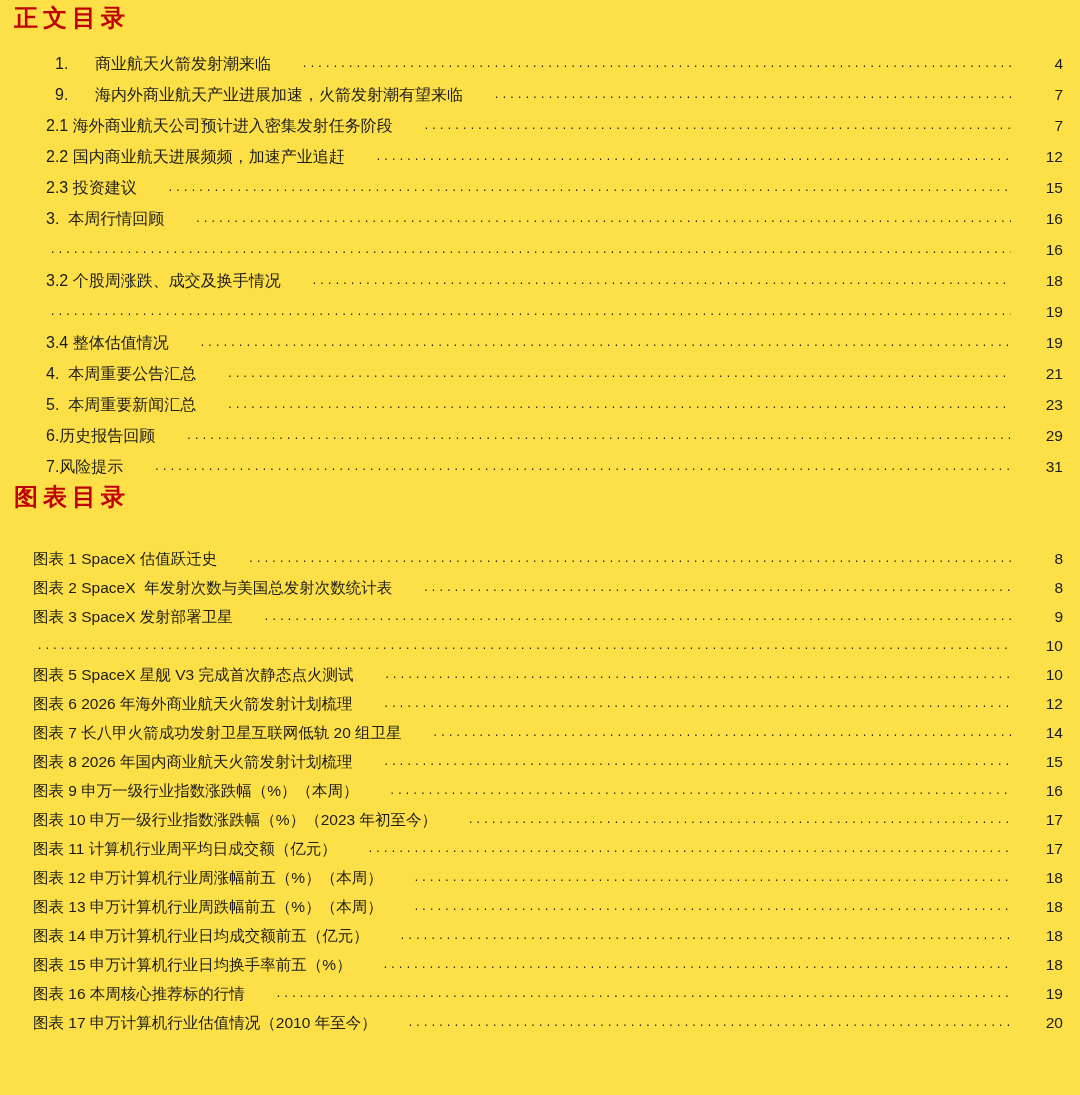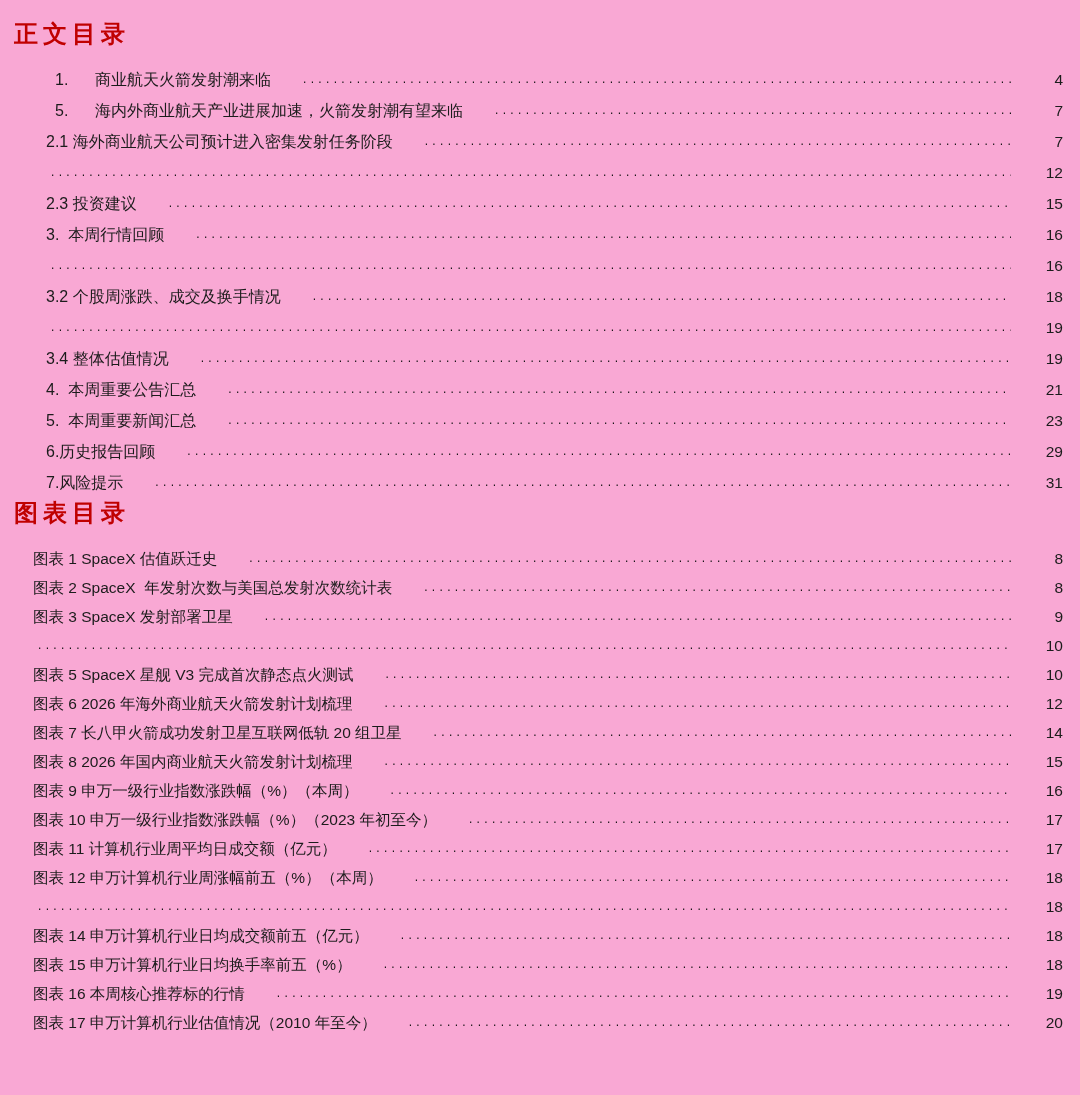--- a/index.html
+++ b/index.html
@@ -5,37 +5,37 @@
   * { box-sizing: border-box; }
   html, body { margin: 0; padding: 0; background: #ffffff; }
   body {
     width: 1080px; height: 1095px;
     font-family: "Liberation Sans", sans-serif;
     color: #1c1c1c;
     overflow: hidden;
   }
   .page {
     width: 1080px; height: 1095px;
-    padding: 19px 17px 0 14px;
-    background: #f9a8d4;
+    padding: 3px 17px 0 14px;
+    background: #fde047;
   }
   .toc-heading {
     font-family: "Liberation Serif", serif;
     font-size: 24px;
     font-weight: bold;
     letter-spacing: 5px;
     color: var(--accent, #c00000);
     line-height: 30px;
     margin: 0;
   }
   .toc-heading.figures { }
 
   .toc-list { margin-top: 15px; }
   .toc-list.main    { margin-left: 32px; margin-bottom: 0; }
-  .toc-list.figures { margin-left: 19px; margin-top: 16px; }
+  .toc-list.figures { margin-left: 19px; margin-top: 32px; }
 
   .toc-row {
     display: flex;
     align-items: flex-end;
     height: 31px;
     font-size: 16px;
     line-height: 31px;
     cursor: pointer;
     gap: 27px;
   }
@@ -68,30 +68,31 @@
 <div class="page">
   <div class="toc-heading">正文目录</div>
 
   <div class="toc-list main">
       <div class="toc-row indent-1">
         <span class="toc-label">1.      商业航天火箭发射潮来临</span>
         <span class="toc-dots">. . . . . . . . . . . . . . . . . . . . . . . . . . . . . . . . . . . . . . . . . . . . . . . . . . . . . . . . . . . . . . . . . . . . . . . . . . . . . . . . . . . . . . . . . . . . . . . . . . . . . . . . . . . . . . . . . . . . . . . . . . . . . . . . . . . . . . . . . . . . . . . . . . . . . . . . . . . . . . . . . . . . . . . . . . . . . . . . . . . . </span>
         <span class="toc-page">4</span>
       </div>
       <div class="toc-row indent-1">
-        <span class="toc-label">5.      海内外商业航天产业进展加速，火箭发射潮有望来临</span>
+        <span class="toc-label">9.      海内外商业航天产业进展加速，火箭发射潮有望来临</span>
         <span class="toc-dots">. . . . . . . . . . . . . . . . . . . . . . . . . . . . . . . . . . . . . . . . . . . . . . . . . . . . . . . . . . . . . . . . . . . . . . . . . . . . . . . . . . . . . . . . . . . . . . . . . . . . . . . . . . . . . . . . . . . . . . . . . . . . . . . . . . . . . . . . . . . . . . . . . . . . . . . . . . . . . . . . . . . . . . . . . . . . . . . . . . . . </span>
         <span class="toc-page">7</span>
       </div>
       <div class="toc-row">
         <span class="toc-label">2.1 海外商业航天公司预计进入密集发射任务阶段</span>
         <span class="toc-dots">. . . . . . . . . . . . . . . . . . . . . . . . . . . . . . . . . . . . . . . . . . . . . . . . . . . . . . . . . . . . . . . . . . . . . . . . . . . . . . . . . . . . . . . . . . . . . . . . . . . . . . . . . . . . . . . . . . . . . . . . . . . . . . . . . . . . . . . . . . . . . . . . . . . . . . . . . . . . . . . . . . . . . . . . . . . . . . . . . . . . </span>
         <span class="toc-page">7</span>
       </div>
       <div class="toc-row">
+        <span class="toc-label">2.2 国内商业航天进展频频，加速产业追赶</span>
         <span class="toc-dots">. . . . . . . . . . . . . . . . . . . . . . . . . . . . . . . . . . . . . . . . . . . . . . . . . . . . . . . . . . . . . . . . . . . . . . . . . . . . . . . . . . . . . . . . . . . . . . . . . . . . . . . . . . . . . . . . . . . . . . . . . . . . . . . . . . . . . . . . . . . . . . . . . . . . . . . . . . . . . . . . . . . . . . . . . . . . . . . . . . . . </span>
         <span class="toc-page">12</span>
       </div>
       <div class="toc-row">
         <span class="toc-label">2.3 投资建议</span>
         <span class="toc-dots">. . . . . . . . . . . . . . . . . . . . . . . . . . . . . . . . . . . . . . . . . . . . . . . . . . . . . . . . . . . . . . . . . . . . . . . . . . . . . . . . . . . . . . . . . . . . . . . . . . . . . . . . . . . . . . . . . . . . . . . . . . . . . . . . . . . . . . . . . . . . . . . . . . . . . . . . . . . . . . . . . . . . . . . . . . . . . . . . . . . . </span>
         <span class="toc-page">15</span>
       </div>
       <div class="toc-row">
         <span class="toc-label">3.  本周行情回顾</span>
@@ -194,20 +195,21 @@
         <span class="toc-label">图表 11 计算机行业周平均日成交额（亿元）</span>
         <span class="toc-dots">. . . . . . . . . . . . . . . . . . . . . . . . . . . . . . . . . . . . . . . . . . . . . . . . . . . . . . . . . . . . . . . . . . . . . . . . . . . . . . . . . . . . . . . . . . . . . . . . . . . . . . . . . . . . . . . . . . . . . . . . . . . . . . . . . . . . . . . . . . . . . . . . . . . . . . . . . . . . . . . . . . . . . . . . . . . . . . . . . . . . </span>
         <span class="toc-page">17</span>
       </div>
       <div class="toc-row">
         <span class="toc-label">图表 12 申万计算机行业周涨幅前五（%）（本周）</span>
         <span class="toc-dots">. . . . . . . . . . . . . . . . . . . . . . . . . . . . . . . . . . . . . . . . . . . . . . . . . . . . . . . . . . . . . . . . . . . . . . . . . . . . . . . . . . . . . . . . . . . . . . . . . . . . . . . . . . . . . . . . . . . . . . . . . . . . . . . . . . . . . . . . . . . . . . . . . . . . . . . . . . . . . . . . . . . . . . . . . . . . . . . . . . . . </span>
         <span class="toc-page">18</span>
       </div>
       <div class="toc-row">
+        <span class="toc-label">图表 13 申万计算机行业周跌幅前五（%）（本周）</span>
         <span class="toc-dots">. . . . . . . . . . . . . . . . . . . . . . . . . . . . . . . . . . . . . . . . . . . . . . . . . . . . . . . . . . . . . . . . . . . . . . . . . . . . . . . . . . . . . . . . . . . . . . . . . . . . . . . . . . . . . . . . . . . . . . . . . . . . . . . . . . . . . . . . . . . . . . . . . . . . . . . . . . . . . . . . . . . . . . . . . . . . . . . . . . . . </span>
         <span class="toc-page">18</span>
       </div>
       <div class="toc-row">
         <span class="toc-label">图表 14 申万计算机行业日均成交额前五（亿元）</span>
         <span class="toc-dots">. . . . . . . . . . . . . . . . . . . . . . . . . . . . . . . . . . . . . . . . . . . . . . . . . . . . . . . . . . . . . . . . . . . . . . . . . . . . . . . . . . . . . . . . . . . . . . . . . . . . . . . . . . . . . . . . . . . . . . . . . . . . . . . . . . . . . . . . . . . . . . . . . . . . . . . . . . . . . . . . . . . . . . . . . . . . . . . . . . . . </span>
         <span class="toc-page">18</span>
       </div>
       <div class="toc-row">
         <span class="toc-label">图表 15 申万计算机行业日均换手率前五（%）</span>

